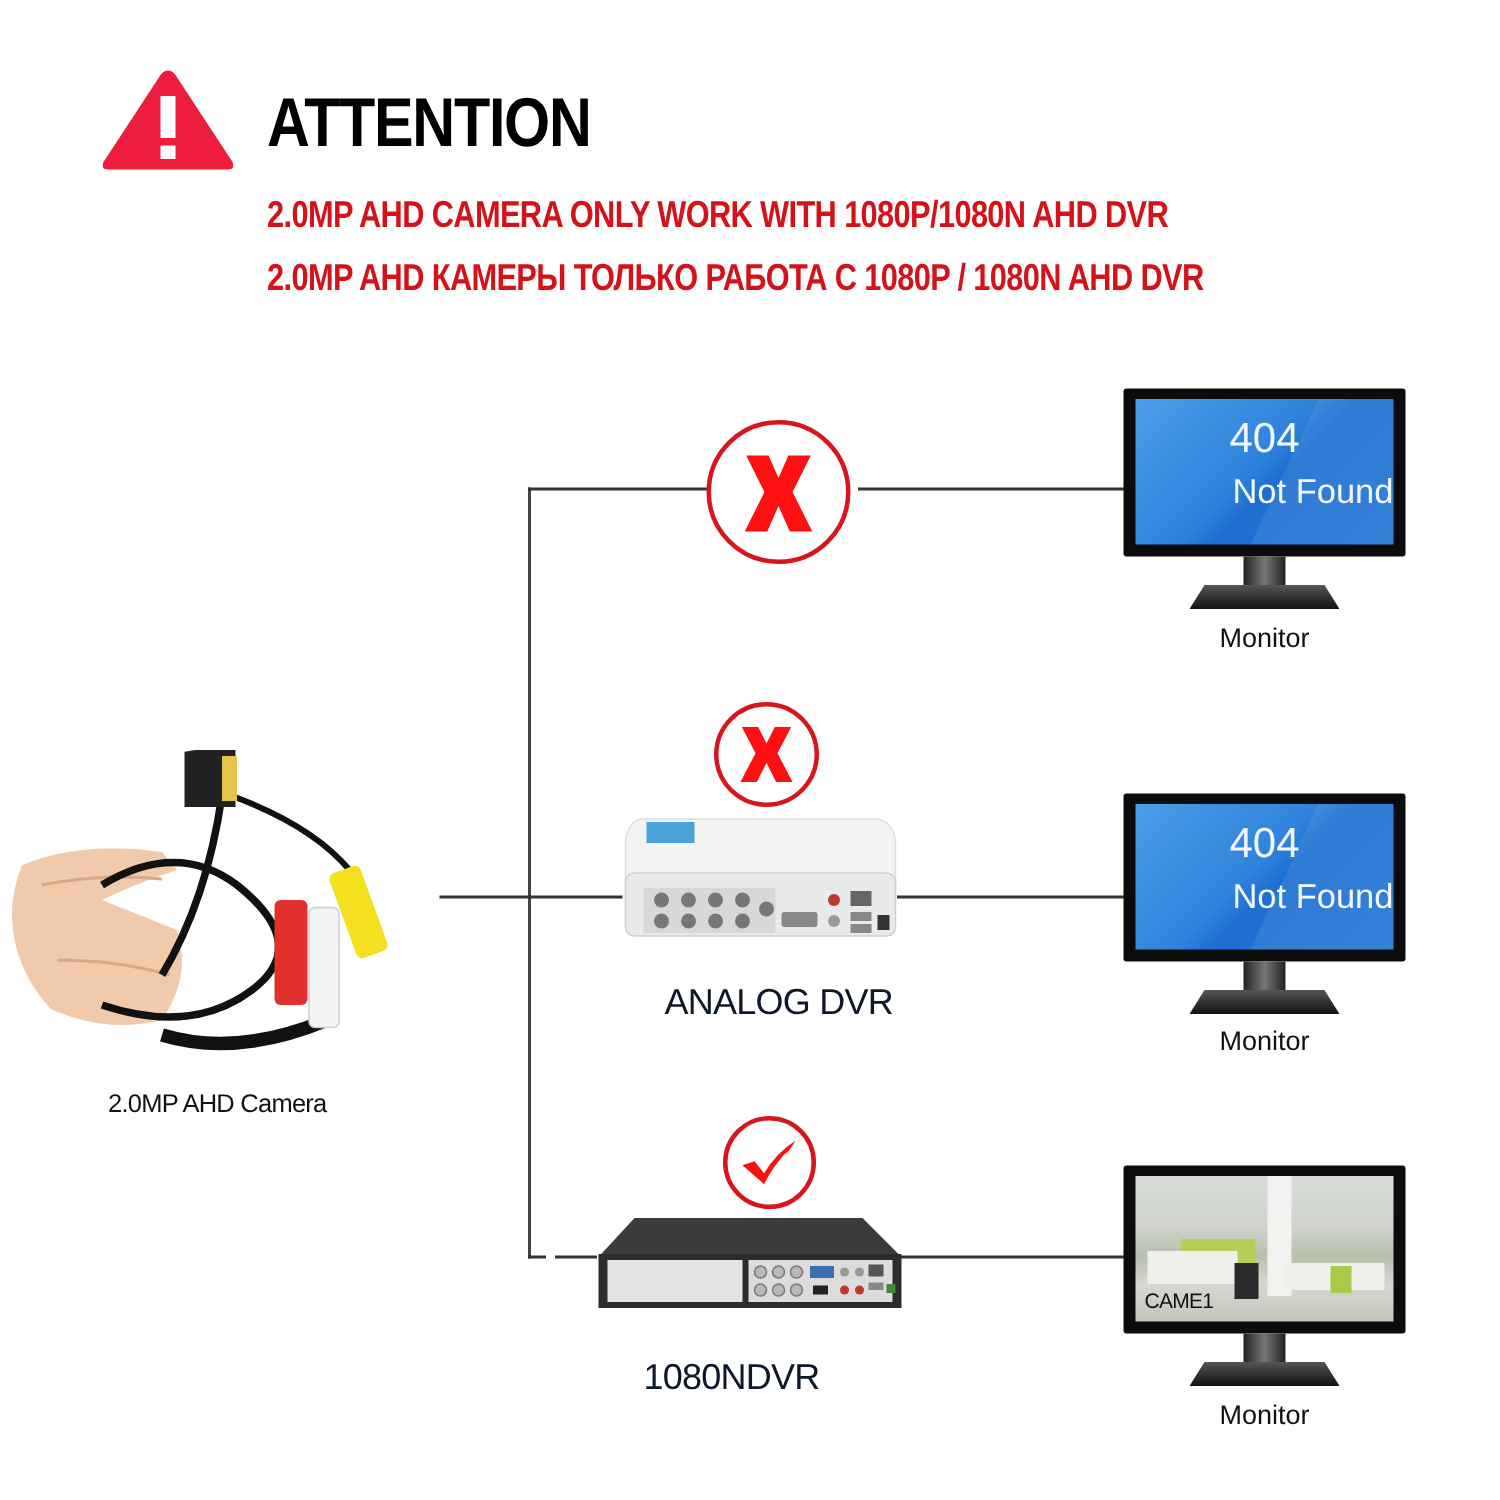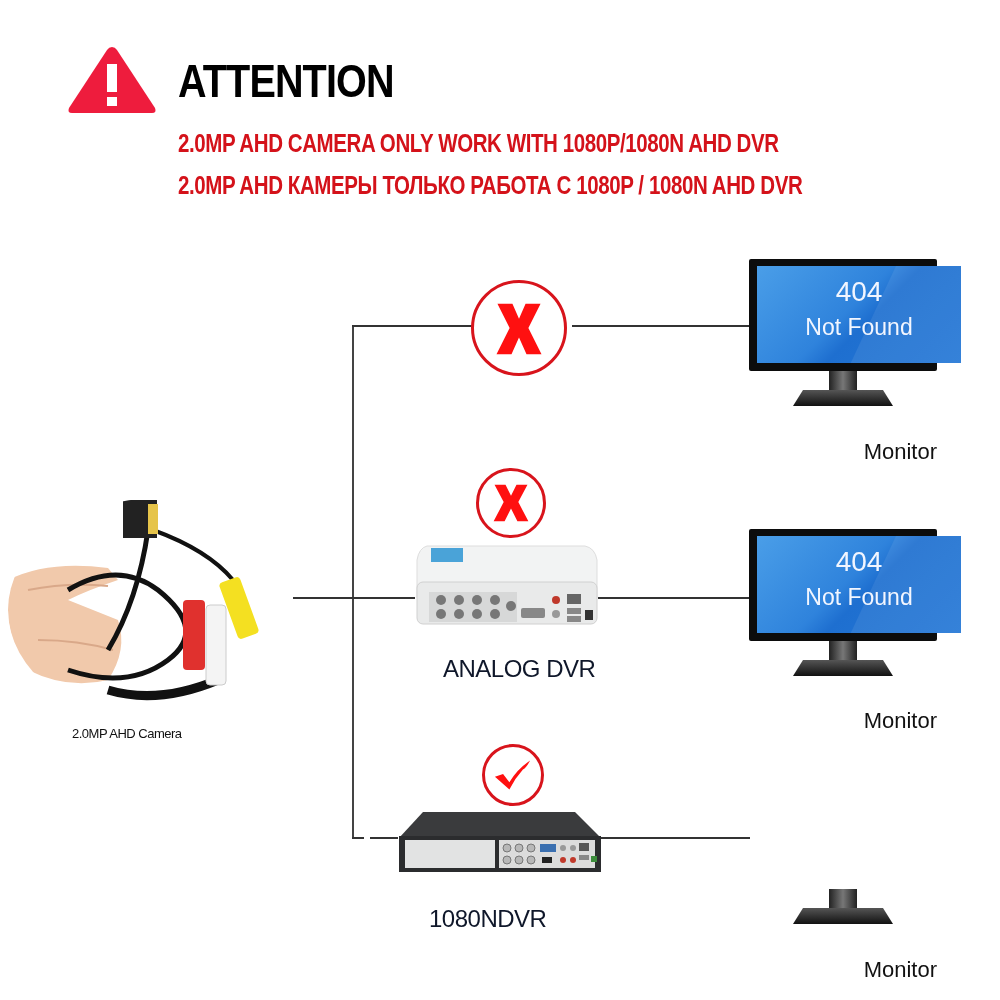--- a/index.html
+++ b/index.html
@@ -17,38 +17,38 @@
   .hline { background:#333; height:2px; }
   .vline { background:#444; width:2px; }
 
   
   .mark { border:3px solid #d8141c; border-radius:50%; box-sizing:border-box; background:#fff; }
   .mark svg { position:absolute; left:0; top:0; width:100%; height:100%; }
 
   
   .monitor { width:188px; height:152px; }
   .mon-frame { position:absolute; left:0; top:0; width:188px; height:112px; background:#0c0c0c; border-radius:2px; box-sizing:border-box; }
-  .mon-screen { position:absolute; left:8px; top:7px; width:172px; height:97px; overflow:hidden;padding-left:32px; }
+  .mon-screen { position:absolute; left:8px; top:7px; width:172px; height:97px; overflow:hidden; }
   .screen-blue { background:linear-gradient(135deg,#4a9ee8 0%, #2f83dc 45%, #1e6fd0 55%, #2478d6 100%); }
   .screen-blue::after { content:""; position:absolute; left:55%; top:-20px; width:200px; height:200px; background:rgba(255,255,255,0.08); transform:rotate(25deg); }
   .err-code { position:absolute; left:0; width:100%; text-align:center; color:#f2f6ff; font-size:28px; top:10px; }
-  .err-msg { position:absolute; left:0; width:100%; text-align:center; color:#f2f6ff; font-size:23px; top:48px; }
+  .err-msg { position:absolute; left:0; width:100%; text-align:right; color:#f2f6ff; font-size:23px; top:48px; }
   .mon-neck { position:absolute; left:80px; top:112px; width:28px; height:22px; background:linear-gradient(90deg,#222,#777 50%,#222); }
   .mon-base { position:absolute; left:44px; top:131px; width:100px; height:16px; background:linear-gradient(180deg,#555,#111); clip-path:polygon(10% 0,90% 0,100% 100%,0 100%); }
-  .mon-label { font-size:22px; color:#111; width:188px; text-align:right;margin-top:24px; }
+  .mon-label { font-size:18px; color:#111; width:188px; text-align:center; }
 
   .screen-office { background:linear-gradient(180deg,#d9dcd8 0%,#cfd3cc 35%,#b8bfae 55%,#d6d8d0 75%,#c4c6be 100%); }
   .office-desk { position:absolute; background:#eef0ec; }
   .office-green { position:absolute; background:#a8c94a; }
   .office-pillar { position:absolute; background:#f2f2f0; }
   .cam-label { position:absolute; left:6px; bottom:6px; font-size:14px; color:#111; letter-spacing:-0.5px; }
 
   
   .dvr-label { font-size:24px; color:#0f172a; letter-spacing:-0.5px; }
-  .cam-caption { font-size:13px; color:#111; letter-spacing:-0.5px; }
+  .cam-caption { font-size:17px; color:#111; letter-spacing:-0.5px; }
 </style>
 </head>
 <body>
 
 <div class="abs warn-tri">
   <svg viewBox="0 0 92 72" width="92" height="72">
     <path d="M46 3 Q49 3 51 6 L89 64 Q91 69 86 69 L6 69 Q1 69 3 64 L41 6 Q43 3 46 3 Z" fill="#ee1c3d"></path>
     <rect x="41" y="20" width="10" height="28" fill="#fff"></rect>
     <rect x="41" y="53" width="10" height="9" fill="#fff"></rect>
   </svg>
@@ -180,16 +180,27 @@
       <div class="err-code">404</div>
       <div class="err-msg">Not Found</div>
     </div>
   </div>
   <div class="mon-neck"></div>
   <div class="mon-base"></div>
 </div>
 <div class="abs mon-label" style="left:749px; top:684px;">Monitor</div>
 
 <div class="abs monitor" style="left:749px; top:777px;">
+  <div class="mon-frame">
+    <div class="mon-screen screen-office">
+      <div class="office-pillar" style="left:88px; top:0; width:16px; height:80px;"></div>
+      <div class="office-green" style="left:30px; top:42px; width:50px; height:20px; background:#b7cf58;"></div>
+      <div class="office-desk" style="left:8px; top:50px; width:60px; height:22px;"></div>
+      <div class="office-desk" style="left:100px; top:58px; width:66px; height:18px;"></div>
+      <div class="office-green" style="left:130px; top:60px; width:14px; height:18px;"></div>
+      <div style="position:absolute; left:66px; top:58px; width:16px; height:24px; background:#2a2a2a;"></div>
+      <div class="cam-label">CAME1</div>
+    </div>
+  </div>
   <div class="mon-neck"></div>
   <div class="mon-base"></div>
 </div>
 <div class="abs mon-label" style="left:749px; top:933px;">Monitor</div>
 
 </body></html>

